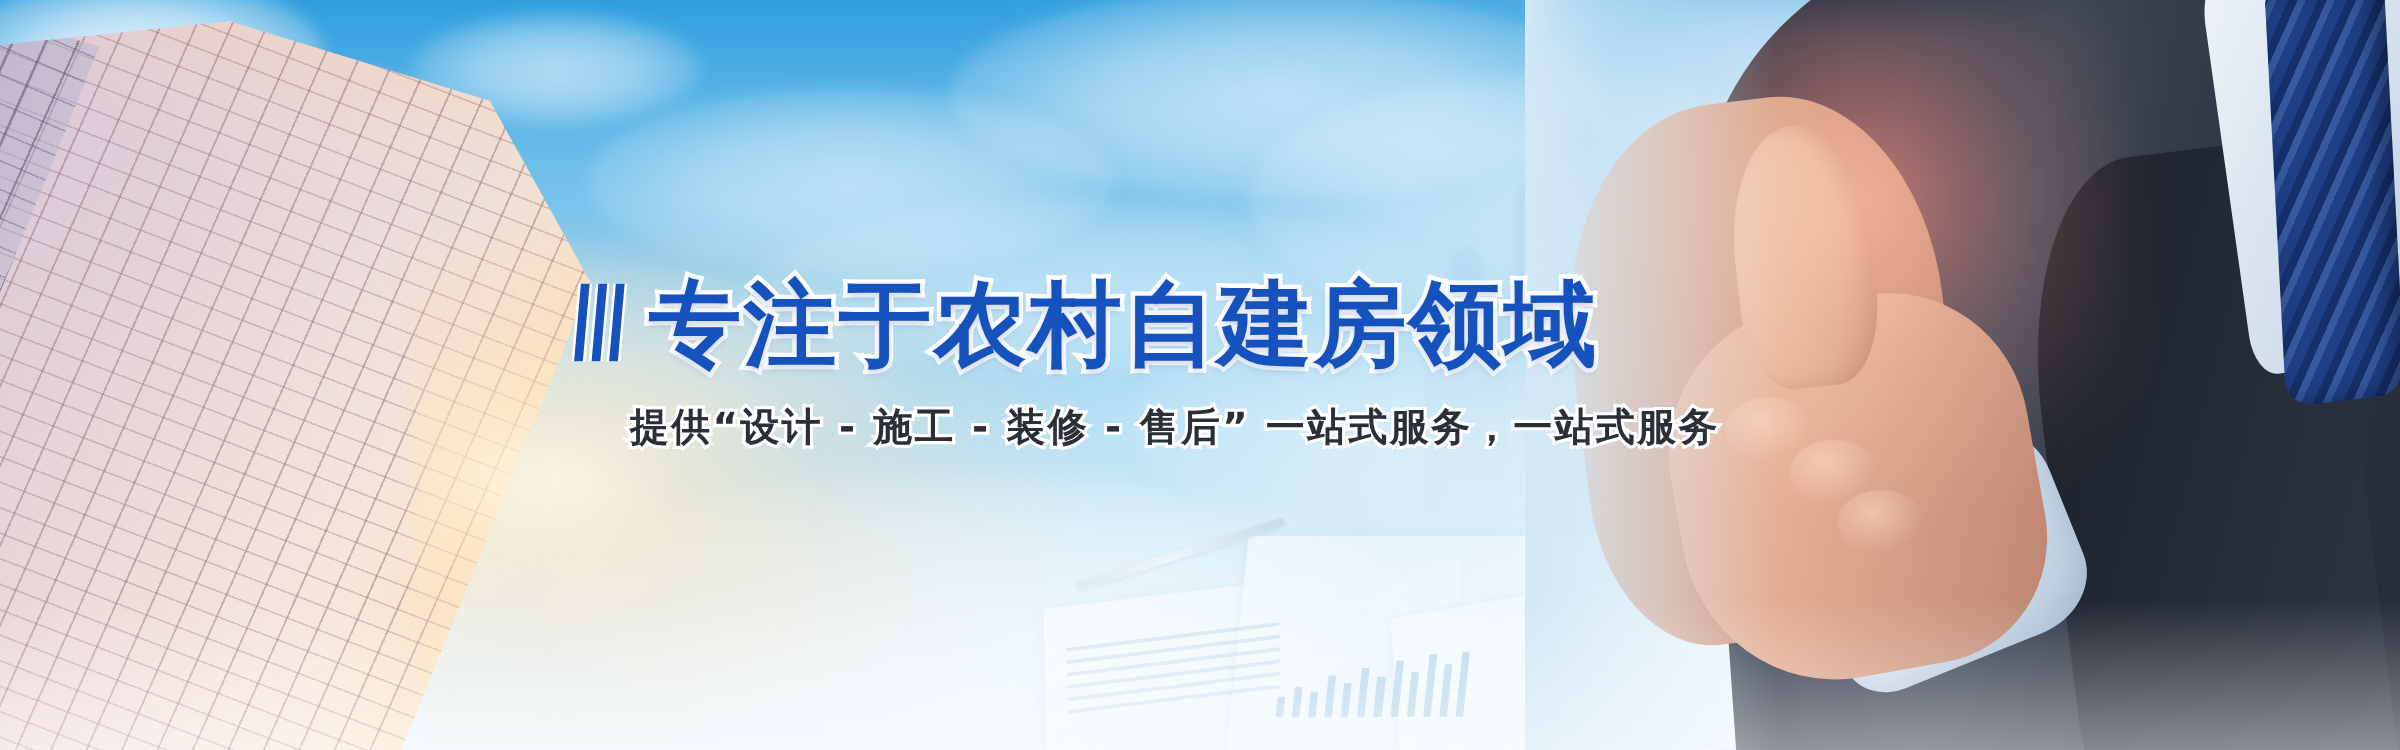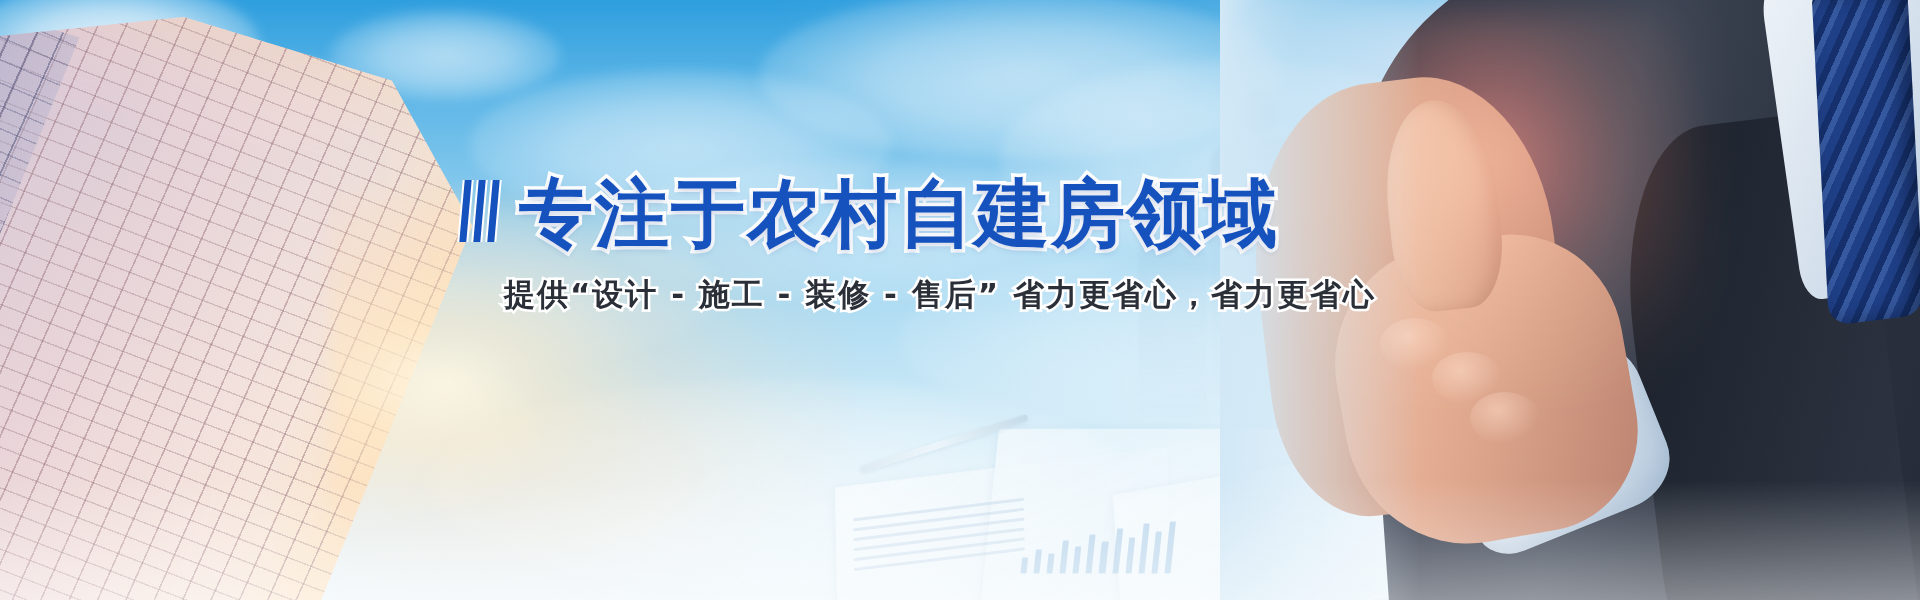--- a/index.html
+++ b/index.html
@@ -258,21 +258,21 @@
       rgba(210,232,246,.55) 40%,
       rgba(210,232,246,0) 100%);
     pointer-events:none;
   }
 
   
   .text-block {
     position:absolute; left:462px; top:176px; width:1000px;
     z-index:30;
   }
-  .headline-row { display:flex; align-items:center; }
+  .headline-row { display:flex; align-items:center;margin-top:47px; }
   .accent-bars {
     display:flex; gap:7px; margin-right:22px; margin-bottom:4px;
   }
   .accent-bars i {
     display:block; width:7px; height:62px;
     background:#1552bd;
     transform:skewX(-5deg);
     box-shadow:
       -2px 0 0 #ffffff,
        2px 0 0 #ffffff;
@@ -404,17 +404,17 @@
 
   <div class="text-block">
     <div class="headline-row">
       <span class="accent-bars">
         <i></i>
           <i></i>
           <i></i>
       </span>
       <span class="headline">专注于农村自建房领域</span>
     </div>
-    <div class="subtitle">提供“设计 - 施工 - 装修 - 售后” 省力更省心，省力更省心</div>
+    <div class="subtitle">提供“设计 - 施工 - 装修 - 售后” 一站式服务，一站式服务</div>
   </div>
 
   <div class="bottom-fade"></div>
 </div>
 
 </body></html>

